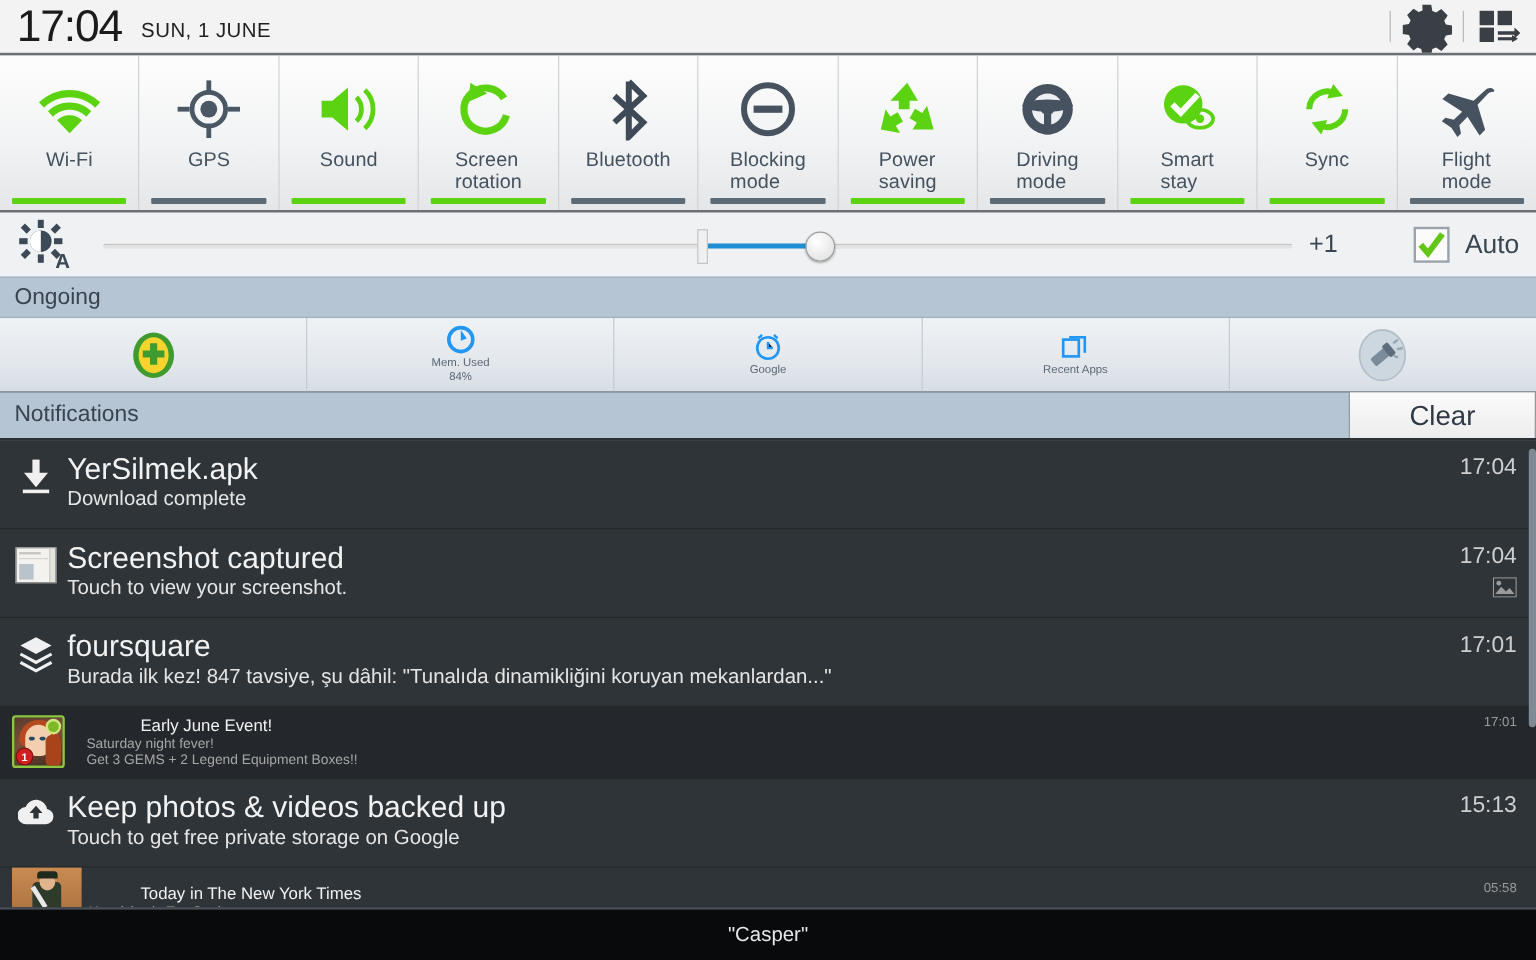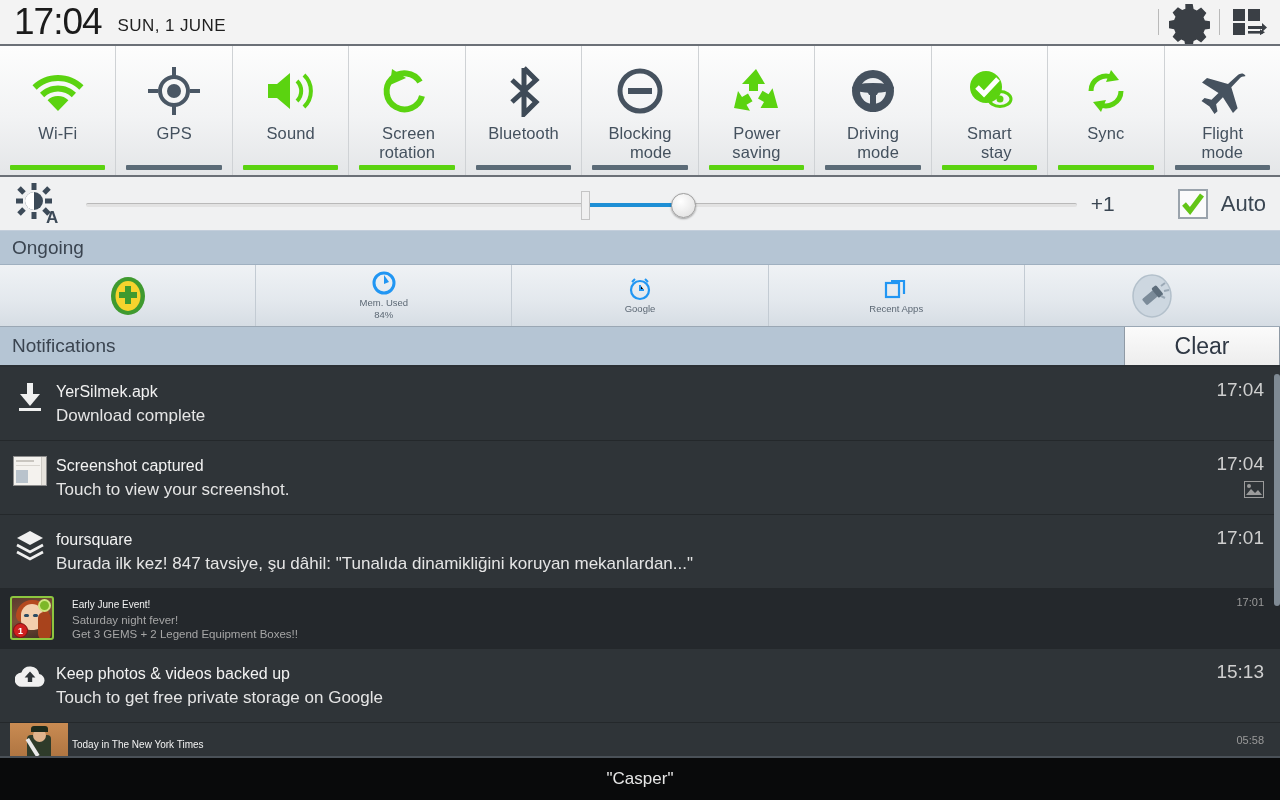--- a/index.html
+++ b/index.html
@@ -39,21 +39,21 @@
   }
   .tog{
     flex:1 1 0; position:relative;
     display:flex; flex-direction:column; align-items:center;
     border-right:1px solid #cfd2d5;
     padding-top:12px;
   }
   .tog:last-child{ border-right:none; }
   .tog .ic{ height:66px; display:flex; align-items:center; justify-content:center; }
   .tog .lbl{
-    font-size:16.5px; color:#44515e; text-align:right; line-height:19px;
+    font-size:16.5px; color:#44515e; text-align:left; line-height:19px;
     letter-spacing:.1px;
   }
   .tog .bar{
     position:absolute; left:10px; right:10px; bottom:5px; height:5px; border-radius:1px;
   }
   .bar.on{ background:#5bd310; }
   .bar.off{ background:#5b6b77; }
 
   
   .brightness{
@@ -118,27 +118,27 @@
   
   .notifs{ background:#2f3438; }
   .nrow{
     position:relative; display:flex; align-items:flex-start;
     border-bottom:1px solid #24282b;
     padding:12px 10px 12px 8px;
   }
   .nrow.dark{ background:#24282c; }
   .nicon{ width:44px; flex:0 0 44px; display:flex; justify-content:center; padding-top:3px;}
   .ntext{ flex:1 1 auto; padding-left:4px; min-width:0; }
-  .ntitle{ font-size:16px; color:#f2f2f2; line-height:25px; }
+  .ntitle{ font-size:25px; color:#f2f2f2; line-height:25px; }
   .nsub{ font-size:17px; color:#e5e5e5; line-height:24px; }
   .nright{ width:100px; flex:0 0 100px; text-align:right; padding-right:6px; }
   .ntime{ font-size:19px; color:#cfcfcf; }
   .nbadge{ margin-top:6px; display:flex; justify-content:flex-end; }
 
-  .nrow.small .ntitle{ font-size:10px; line-height:17px; }
+  .nrow.small .ntitle{ font-size:14px; line-height:17px;margin-left:45px; }
   .nrow.small .nsub{ font-size:11.5px; line-height:14px; color:#a6a6a6; }
   .nrow.small .ntime{ font-size:11px; color:#9a9a9a; }
   .nrow.small{ padding:7px 10px 7px 8px; }
   .nrow.small .nicon{ width:60px; flex:0 0 60px; padding-top:0; justify-content:flex-start; padding-left:2px;}
 
   
   .thumb-shot{
     width:34px; height:30px; background:#f4f2ee;
     border:1px solid #8d8d8d; position:relative; overflow:hidden;
   }

